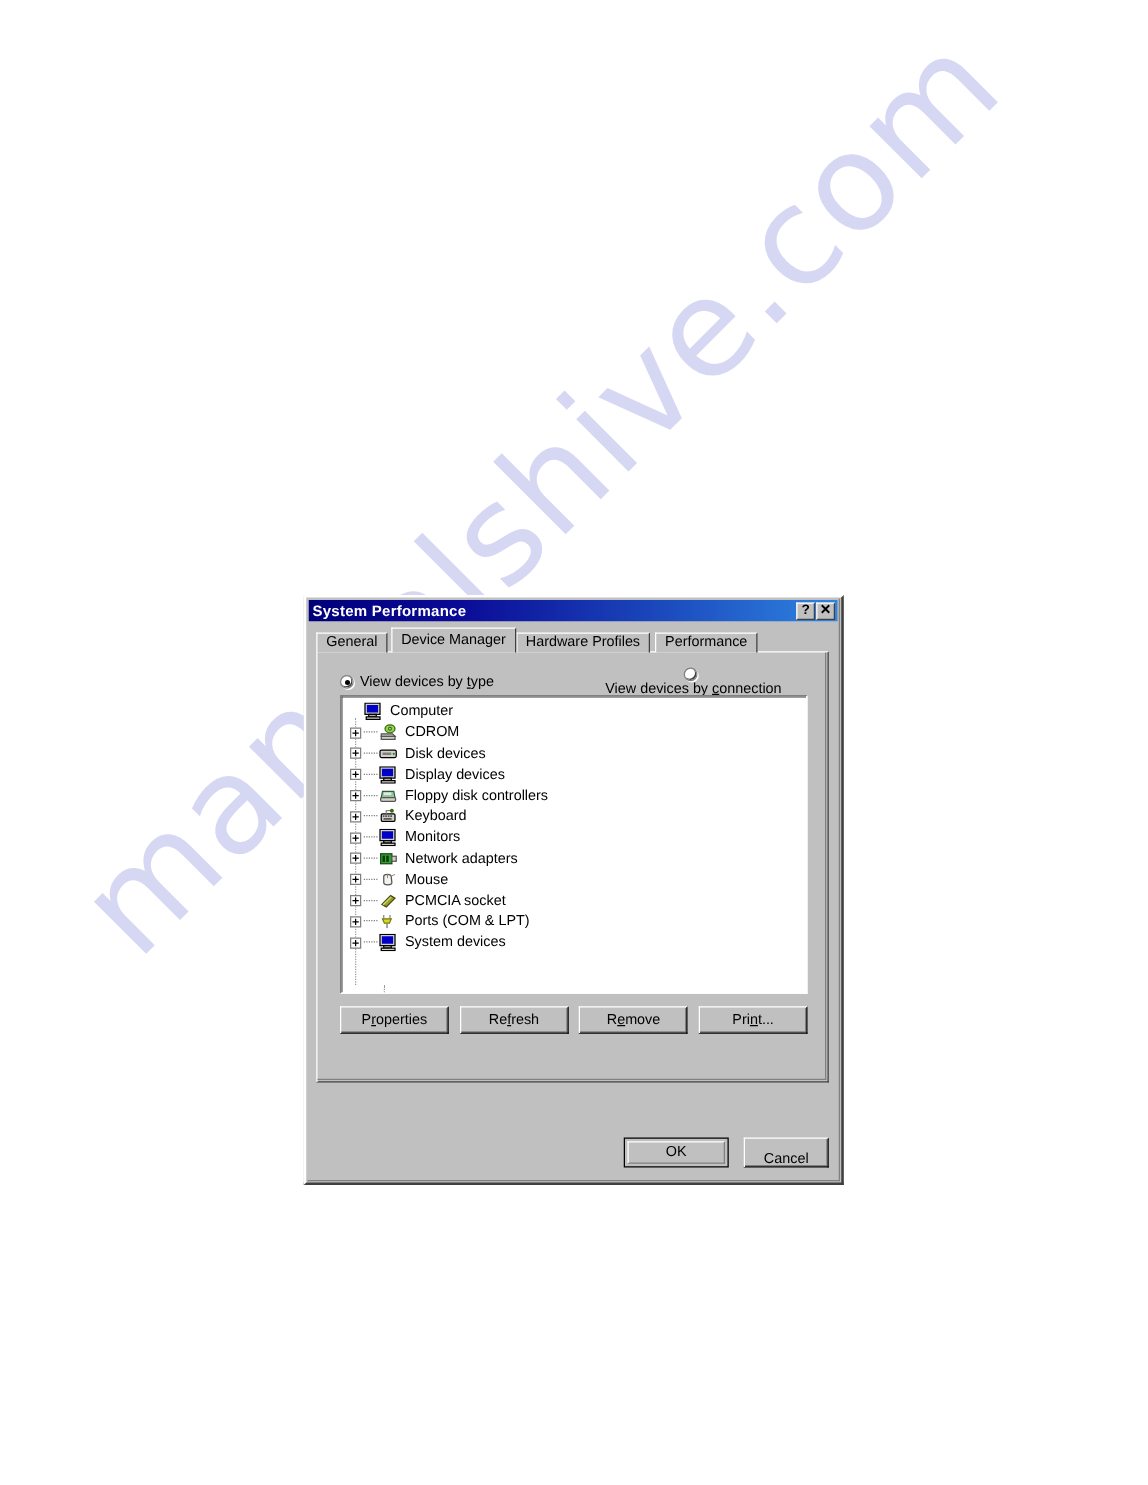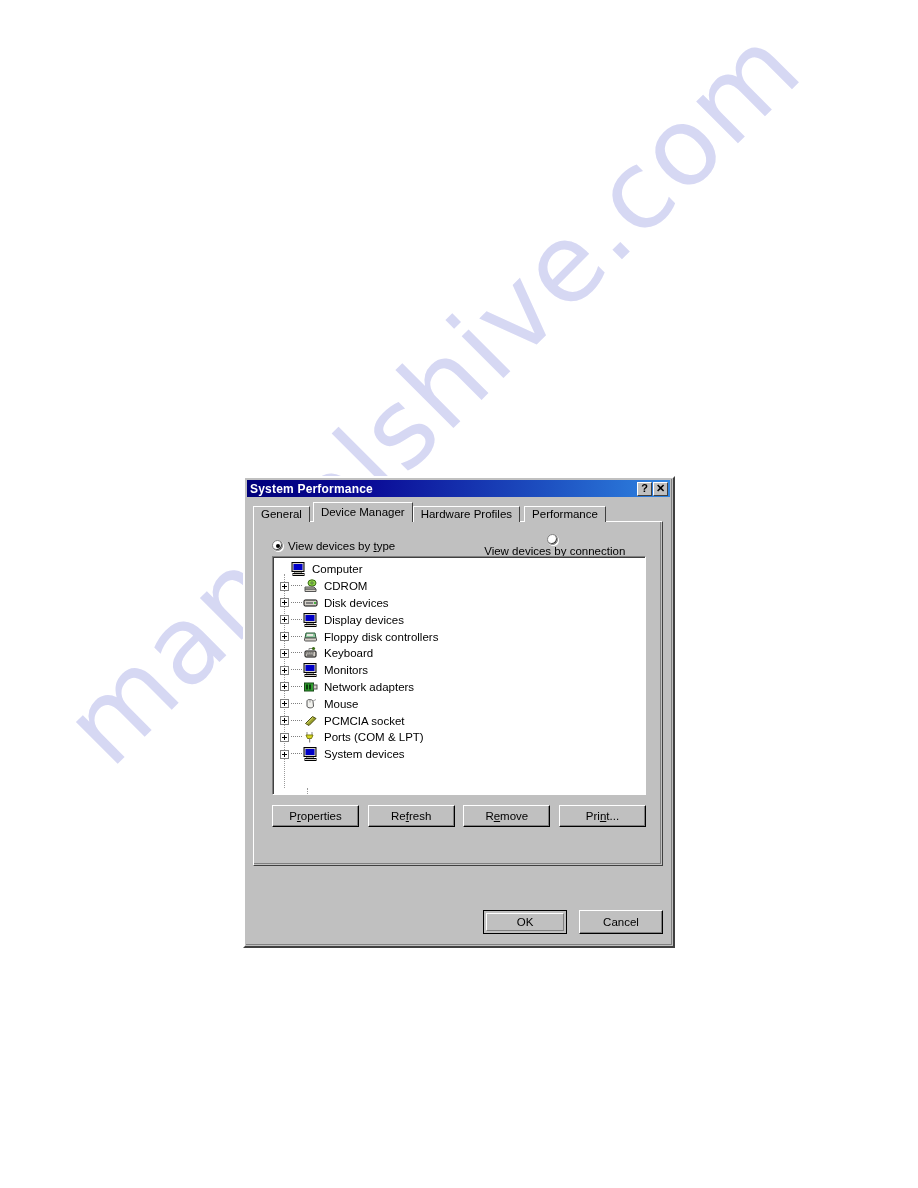--- a/index.html
+++ b/index.html
@@ -299,28 +299,28 @@
     position:absolute;
     left:2px;top:2px;right:2px;bottom:2px;
     border-top:1px solid #ffffff;
     border-left:1px solid #ffffff;
     border-right:1px solid #808080;
     border-bottom:1px solid #808080;
     box-sizing:border-box;
   }
   .btn-ok span{position:relative;z-index:2;}
   .btn-cancel{
-    width:84px;height:24px;
+    width:68px;height:24px;
     background:#c0c0c0;
     border-top:1px solid #ffffff;
     border-left:1px solid #ffffff;
     border-right:1px solid #000000;
     border-bottom:1px solid #000000;
     box-shadow: inset -1px -1px 0 0 #808080;
-    display:flex;align-items:center;justify-content:center;
+    display:flex;align-items:flex-end;justify-content:center;
     box-sizing:border-box;
     font-size:11.5px;
     font-family:"Liberation Sans", sans-serif;
     cursor:default;
   }
 </style>
 </head>
 <body>
 
 <div id="watermark">

